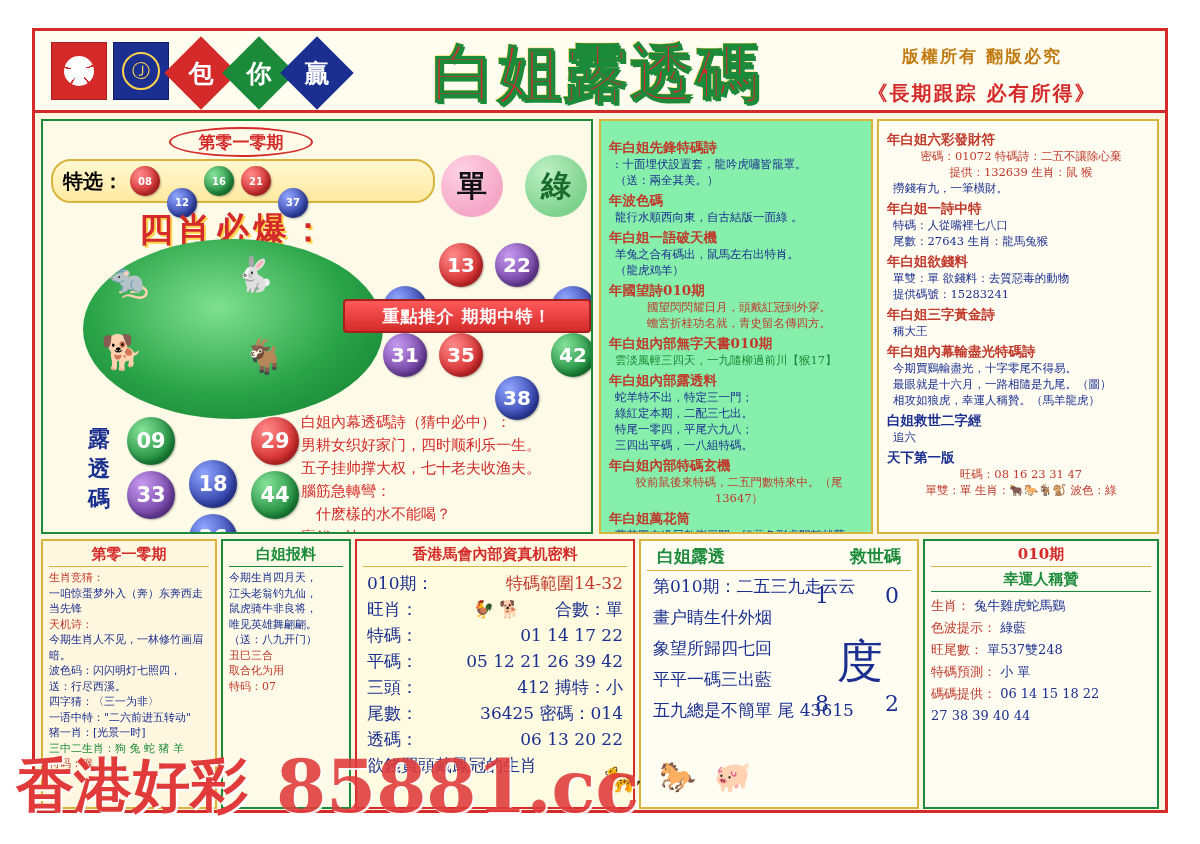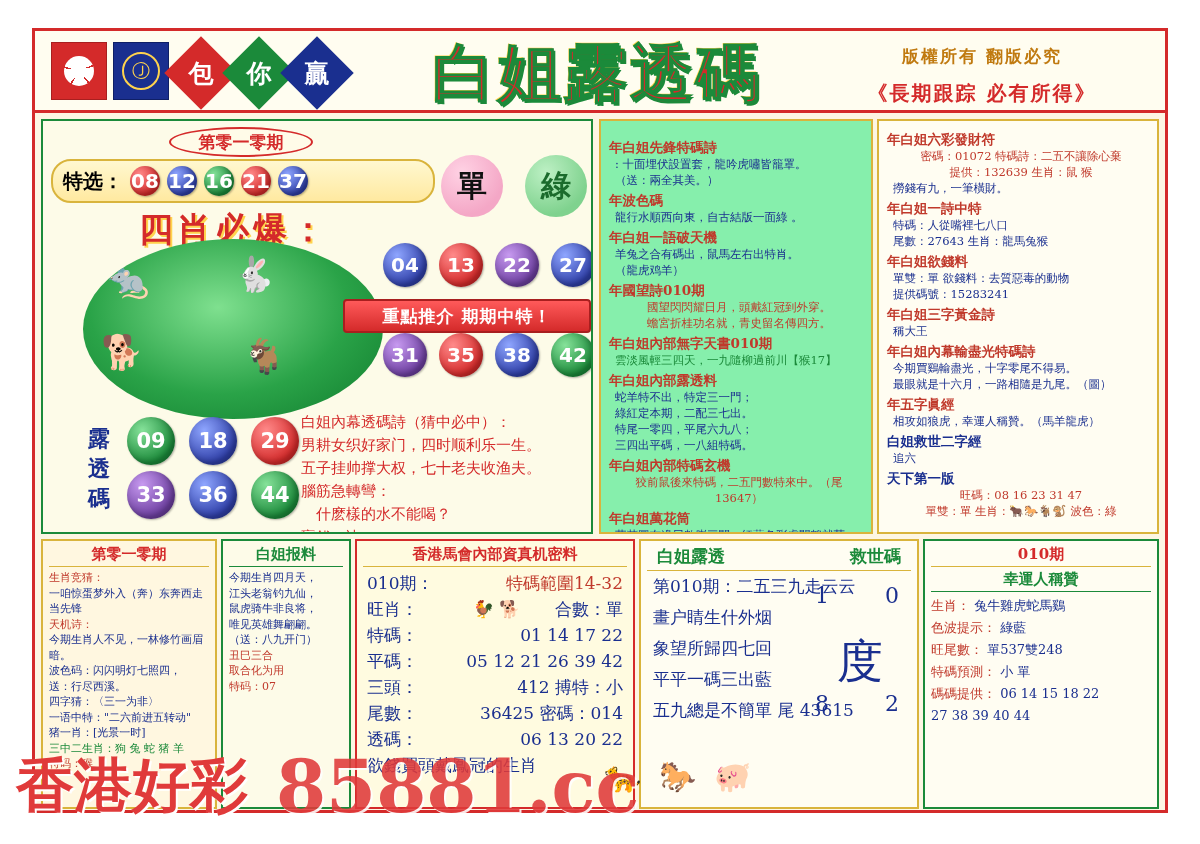--- a/index.html
+++ b/index.html
@@ -109,23 +109,23 @@
   }
   .tesel .lbl{
     margin-left:10px;color:#000;font-size:20px;font-weight:bold;
     font-family:"DejaVu Serif","Liberation Serif",serif;
   }
   .ball{
     border-radius:50%;display:flex;align-items:center;justify-content:center;
     color:#ffffff;font-weight:bold;font-family:"DejaVu Sans",sans-serif;
     box-shadow:inset -3px -3px 6px rgba(0,0,0,.28), 1px 1px 2px rgba(0,0,0,.3);
   }
-  .ball-s{width:30px;height:30px;font-size:20px;margin-left:7px;}
+  .ball-s{width:30px;height:30px;font-size:10px;margin-left:7px;}
   .b-red{background:radial-gradient(circle at 32% 28%, #ff8a8a, #d42a2a 70%);}
-  .b-blue{background:radial-gradient(circle at 32% 28%, #8fa6ff, #2f3fa8 70%);}
+  .b-blue{background:radial-gradient(circle at 32% 28%, #8fa6ff, #2f3fa8 70%);margin-top:43px;}
   .b-green{background:radial-gradient(circle at 32% 28%, #86e29a, #1b8a3a 70%);}
   .b-purple{background:radial-gradient(circle at 32% 28%, #c79af0, #6d3fa0 70%);}
   .circ-dan{
     position:absolute;left:398px;top:34px;width:62px;height:62px;border-radius:50%;
     background:radial-gradient(circle at 34% 28%, #ffd2e4, #f4a7c6 70%);
     display:flex;align-items:center;justify-content:center;
     color:#111;font-size:30px;font-weight:bold;
     font-family:"DejaVu Serif","Liberation Serif",serif;
   }
   .circ-lv{
@@ -420,21 +420,20 @@
         <div class="sec-body">單雙：單 欲錢料：去質惡毒的動物</div>
         <div class="sec-body">提供碼號：15283241</div>
 
         <div class="sec-title">年白姐三字黃金詩</div>
         <div class="sec-body">稱大王</div>
 
         <div class="sec-title">年白姐內幕輸盡光特碼詩</div>
         <div class="sec-body">今期買鷄輸盡光，十字零尾不得易。</div>
         <div class="sec-body">最眼就是十六月，一路相隨是九尾。（圖）</div>
 
-        <div class="sec-title">年五字眞經</div>
         <div class="sec-body">相攻如狼虎，幸運人稱贊。（馬羊龍虎）</div>
 
         <div class="sec-title blue">白姐救世二字經</div>
         <div class="sec-body">追六</div>
 
         <div class="sec-title blue">天下第一版</div>
         <div class="sec-body red">旺碼：08 16 23 31 47</div>
         <div class="sec-body red">單雙：單 生肖：🐂🐎🐐🐒 波色：綠</div>
 
       </div>

